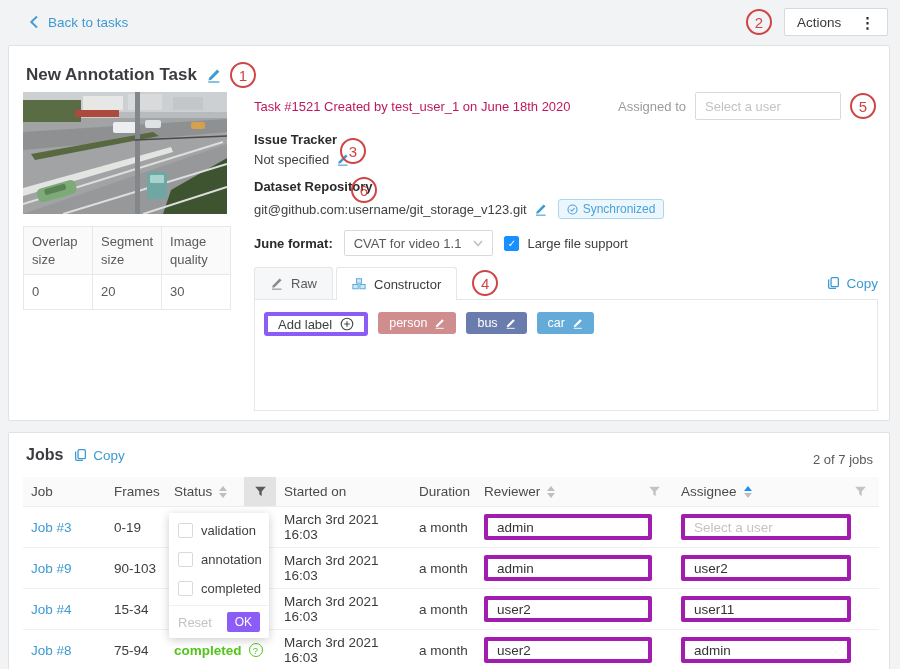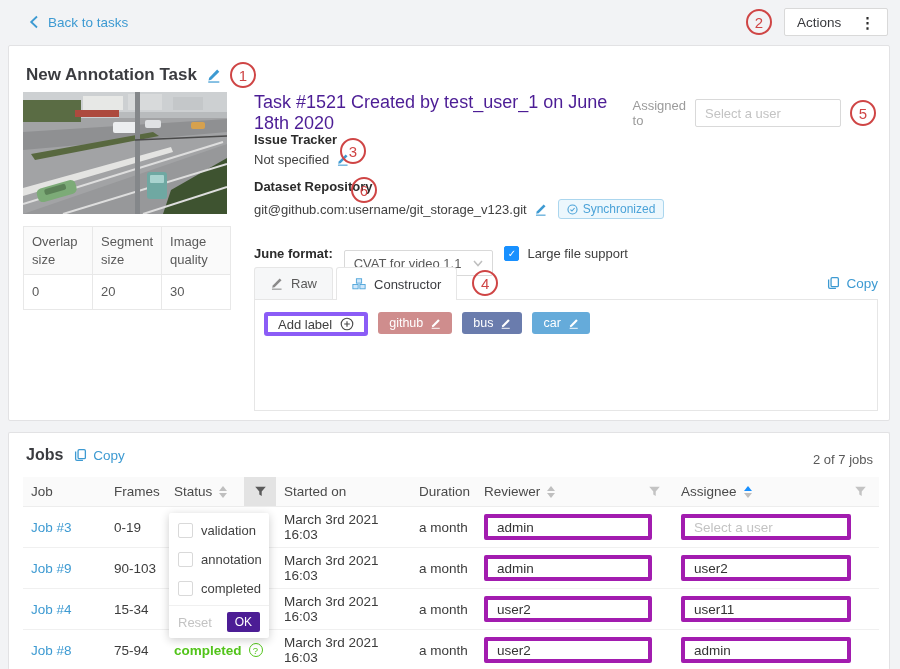--- a/index.html
+++ b/index.html
@@ -44,38 +44,38 @@
   .params { position:absolute; left:14px; top:180px; border-collapse:collapse;
             color:#595959; }
   .params th, .params td { border:1px solid #e8e8e8; text-align:left; font-weight:400;
             width:69px; padding:6px 8px; line-height:1.35; font-size:13px; }
   .params th { background:#fafafa; }
   .params td { padding:8px 8px; }
 
   
   .meta-row { position:absolute; left:245px; top:46px; width:622px;
               display:flex; align-items:center; }
-  .meta-text { color:#4c1d95; font-size:18px; }
+  .meta-text { color:#be185d; font-size:13px; }
   .assigned { margin-left:auto; display:flex; align-items:center; gap:9px; color:#9b9b9b; }
   input.user-input { width:146px; height:28px; border:1px solid #d9d9d9; border-radius:2px;
               padding:0 9px; font:inherit; color:#404040; background:#fff; }
   input::placeholder { color:#c3c3c3; }
 
   .issue-block { position:absolute; left:245px; top:86px; }
   .block-label { font-weight:700; color:#2b2b2b; margin-bottom:5px; font-size:13px; }
   .value-line { display:flex; align-items:center; gap:7px; }
 
   .repo-block { position:absolute; left:245px; top:133px; }
   .sync-badge { display:inline-flex; align-items:center; gap:5px; border:1px solid #abd6ee;
                 background:#ecf7fd; color:#4aa2d8; font-size:12px; padding:0 8px;
                 border-radius:3px; height:20px; margin-left:4px; }
 
   .format-row { position:absolute; left:245px; top:184px; display:flex; align-items:center; gap:11px; }
   .select-box { border:1px solid #d9d9d9; border-radius:2px; height:26px; display:flex;
-                align-items:center; gap:12px; padding:0 9px; color:#595959; cursor:pointer;margin-top:20px; }
+                align-items:center; gap:12px; padding:0 9px; color:#595959; cursor:pointer; }
   .checkbox-wrap { display:flex; align-items:center; gap:8px; cursor:pointer; }
   .cb-checked { width:15px; height:15px; background:#1890ff; border:1px solid #1890ff;
                 border-radius:2px; color:#fff; display:flex; align-items:center;
                 justify-content:center; font-size:10px; }
   .cb-empty { width:15px; height:15px; background:#fff; border:1px solid #d9d9d9;
               border-radius:2px; flex:none; }
 
   
   .tabs-area { position:absolute; left:245px; top:221px; width:624px; }
   .tabbar { display:flex; align-items:flex-end; height:33px; border-bottom:1px solid #e6e6e6; }
@@ -130,21 +130,21 @@
 
   
   .filter-pop { position:absolute; left:160px; top:80px; width:100px; background:#fff;
                 border-radius:2px; box-shadow:0 2px 10px rgba(0,0,0,0.2); z-index:5;
                 padding-top:3px; }
   .filter-opt { display:flex; align-items:center; gap:8px; padding:7px 9px;
                 color:#404040; font-size:13px; cursor:pointer; }
   .filter-foot { border-top:1px solid #f0f0f0; display:flex; align-items:center;
                  justify-content:space-between; padding:6px 9px; margin-top:2px; }
   .reset-btn { color:#c3c3c3; cursor:pointer; }
-  .ok-btn { background:#4c1d95; color:#fff; border:none; border-radius:2px;
+  .ok-btn { background:#8b5cf6; color:#fff; border:none; border-radius:2px;
             font-size:12px; padding:3px 8px; font-family:inherit; cursor:pointer; }
 </style>
 </head>
 <body>
 
 <div class="topbar">
   <div class="back-link">
     <svg width="12" height="14" viewBox="0 0 12 14">
       <path d="M9 1.5 L3.2 7 L9 12.5" fill="none" stroke="#3d9ad2" stroke-width="1.8"></path>
     </svg>
@@ -299,21 +299,21 @@
     </div>
     <div class="tab-content">
       <div class="add-label-btn">
         <span>Add label</span>
         <svg width="14" height="14" viewBox="0 0 16 16">
           <circle cx="8" cy="8" r="6.6" fill="none" stroke="#4a4a4a" stroke-width="1.3"></circle>
           <path d="M8 4.8 V11.2 M4.8 8 H11.2" stroke="#4a4a4a" stroke-width="1.3"></path>
         </svg>
       </div>
       <div class="chip" style="background-color: rgb(207, 141, 141);">
-        <span>github</span>
+        <span>person</span>
         <svg width="11" height="11" viewBox="0 0 16 16" fill="#ffffff">
           <path d="M11.9 1.7 L14.2 4 L5.6 12.6 L2.7 13.3 L3.4 10.4 Z"></path>
           <rect x="2.4" y="14.3" width="11.8" height="1.3"></rect>
         </svg>
       </div>
       <div class="chip" style="background-color: rgb(106, 124, 173);">
         <span>bus</span>
         <svg width="11" height="11" viewBox="0 0 16 16" fill="#ffffff">
           <path d="M11.9 1.7 L14.2 4 L5.6 12.6 L2.7 13.3 L3.4 10.4 Z"></path>
           <rect x="2.4" y="14.3" width="11.8" height="1.3"></rect>

